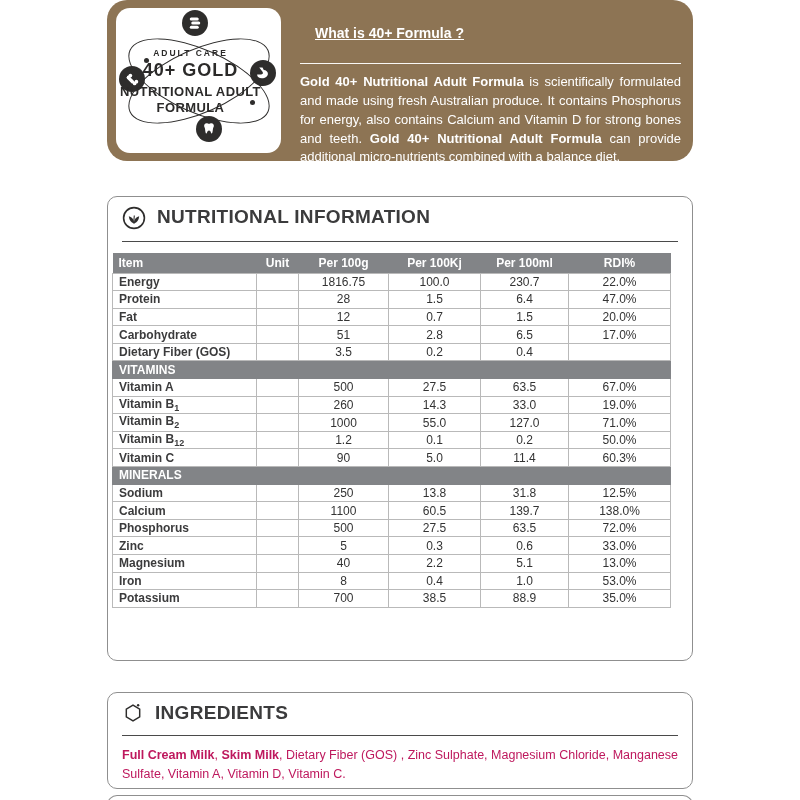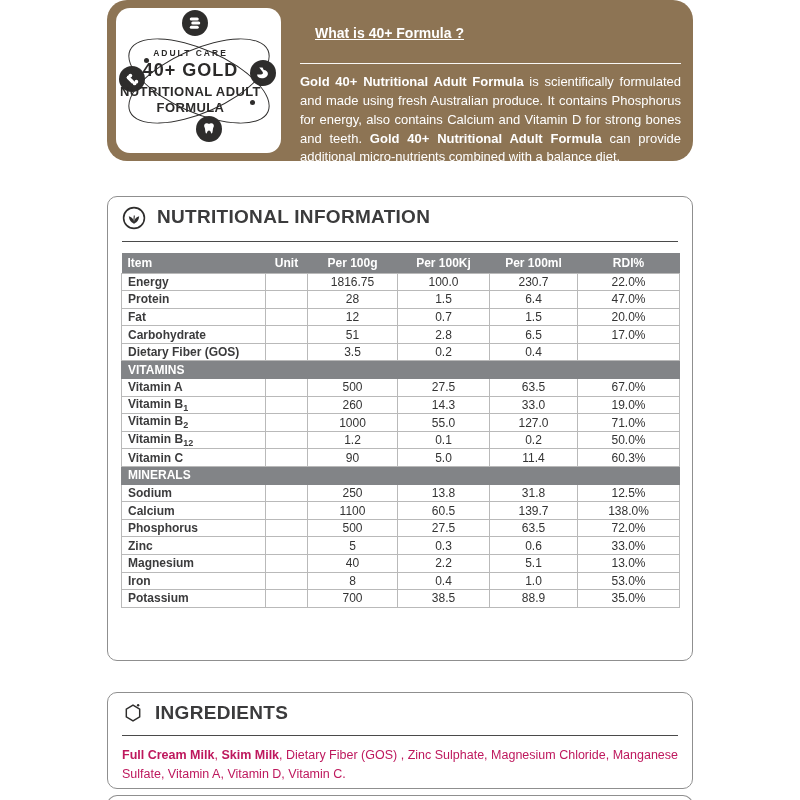--- a/index.html
+++ b/index.html
@@ -50,21 +50,21 @@
   .card {
     position: absolute; left: 107px; width: 586px; background: #fff;
     border: 1.6px solid #8f8f8f; border-radius: 10px;
   }
   .card-head { display: flex; align-items: flex-start; gap: 11px; padding: 9px 14px 0; }
   .card-head h2 { margin: 0; font-size: 19px; font-weight: bold; color: #3b3b3c; letter-spacing: .3px; }
   .rule { height: 1px; background: #4a4a4a; margin: 7px 14px 0; }
 
   
   .nutrition { top: 196px; height: 465px; }
-  table { border-collapse: collapse; table-layout: fixed; width: 558px; margin: 11px 13px 0; font-size: 12px; }
+  table { border-collapse: collapse; table-layout: fixed; width: 558px; margin: 11px 4px 0; font-size: 12px; }
   thead th {
     background: var(--gray, #828487); color: #fff; font-weight: bold;
     height: 20px; padding: 0 6px; border: 0; text-align: center;
   }
   thead th:first-child { text-align: left; }
   tbody td {
     height: 17.6px; padding: 0 6px; border: 1px solid #b9b9b9; color: #333;
   }
   td.item { font-weight: bold; color: #3b3b3c; text-align: left; }
   td.num { text-align: center; }

